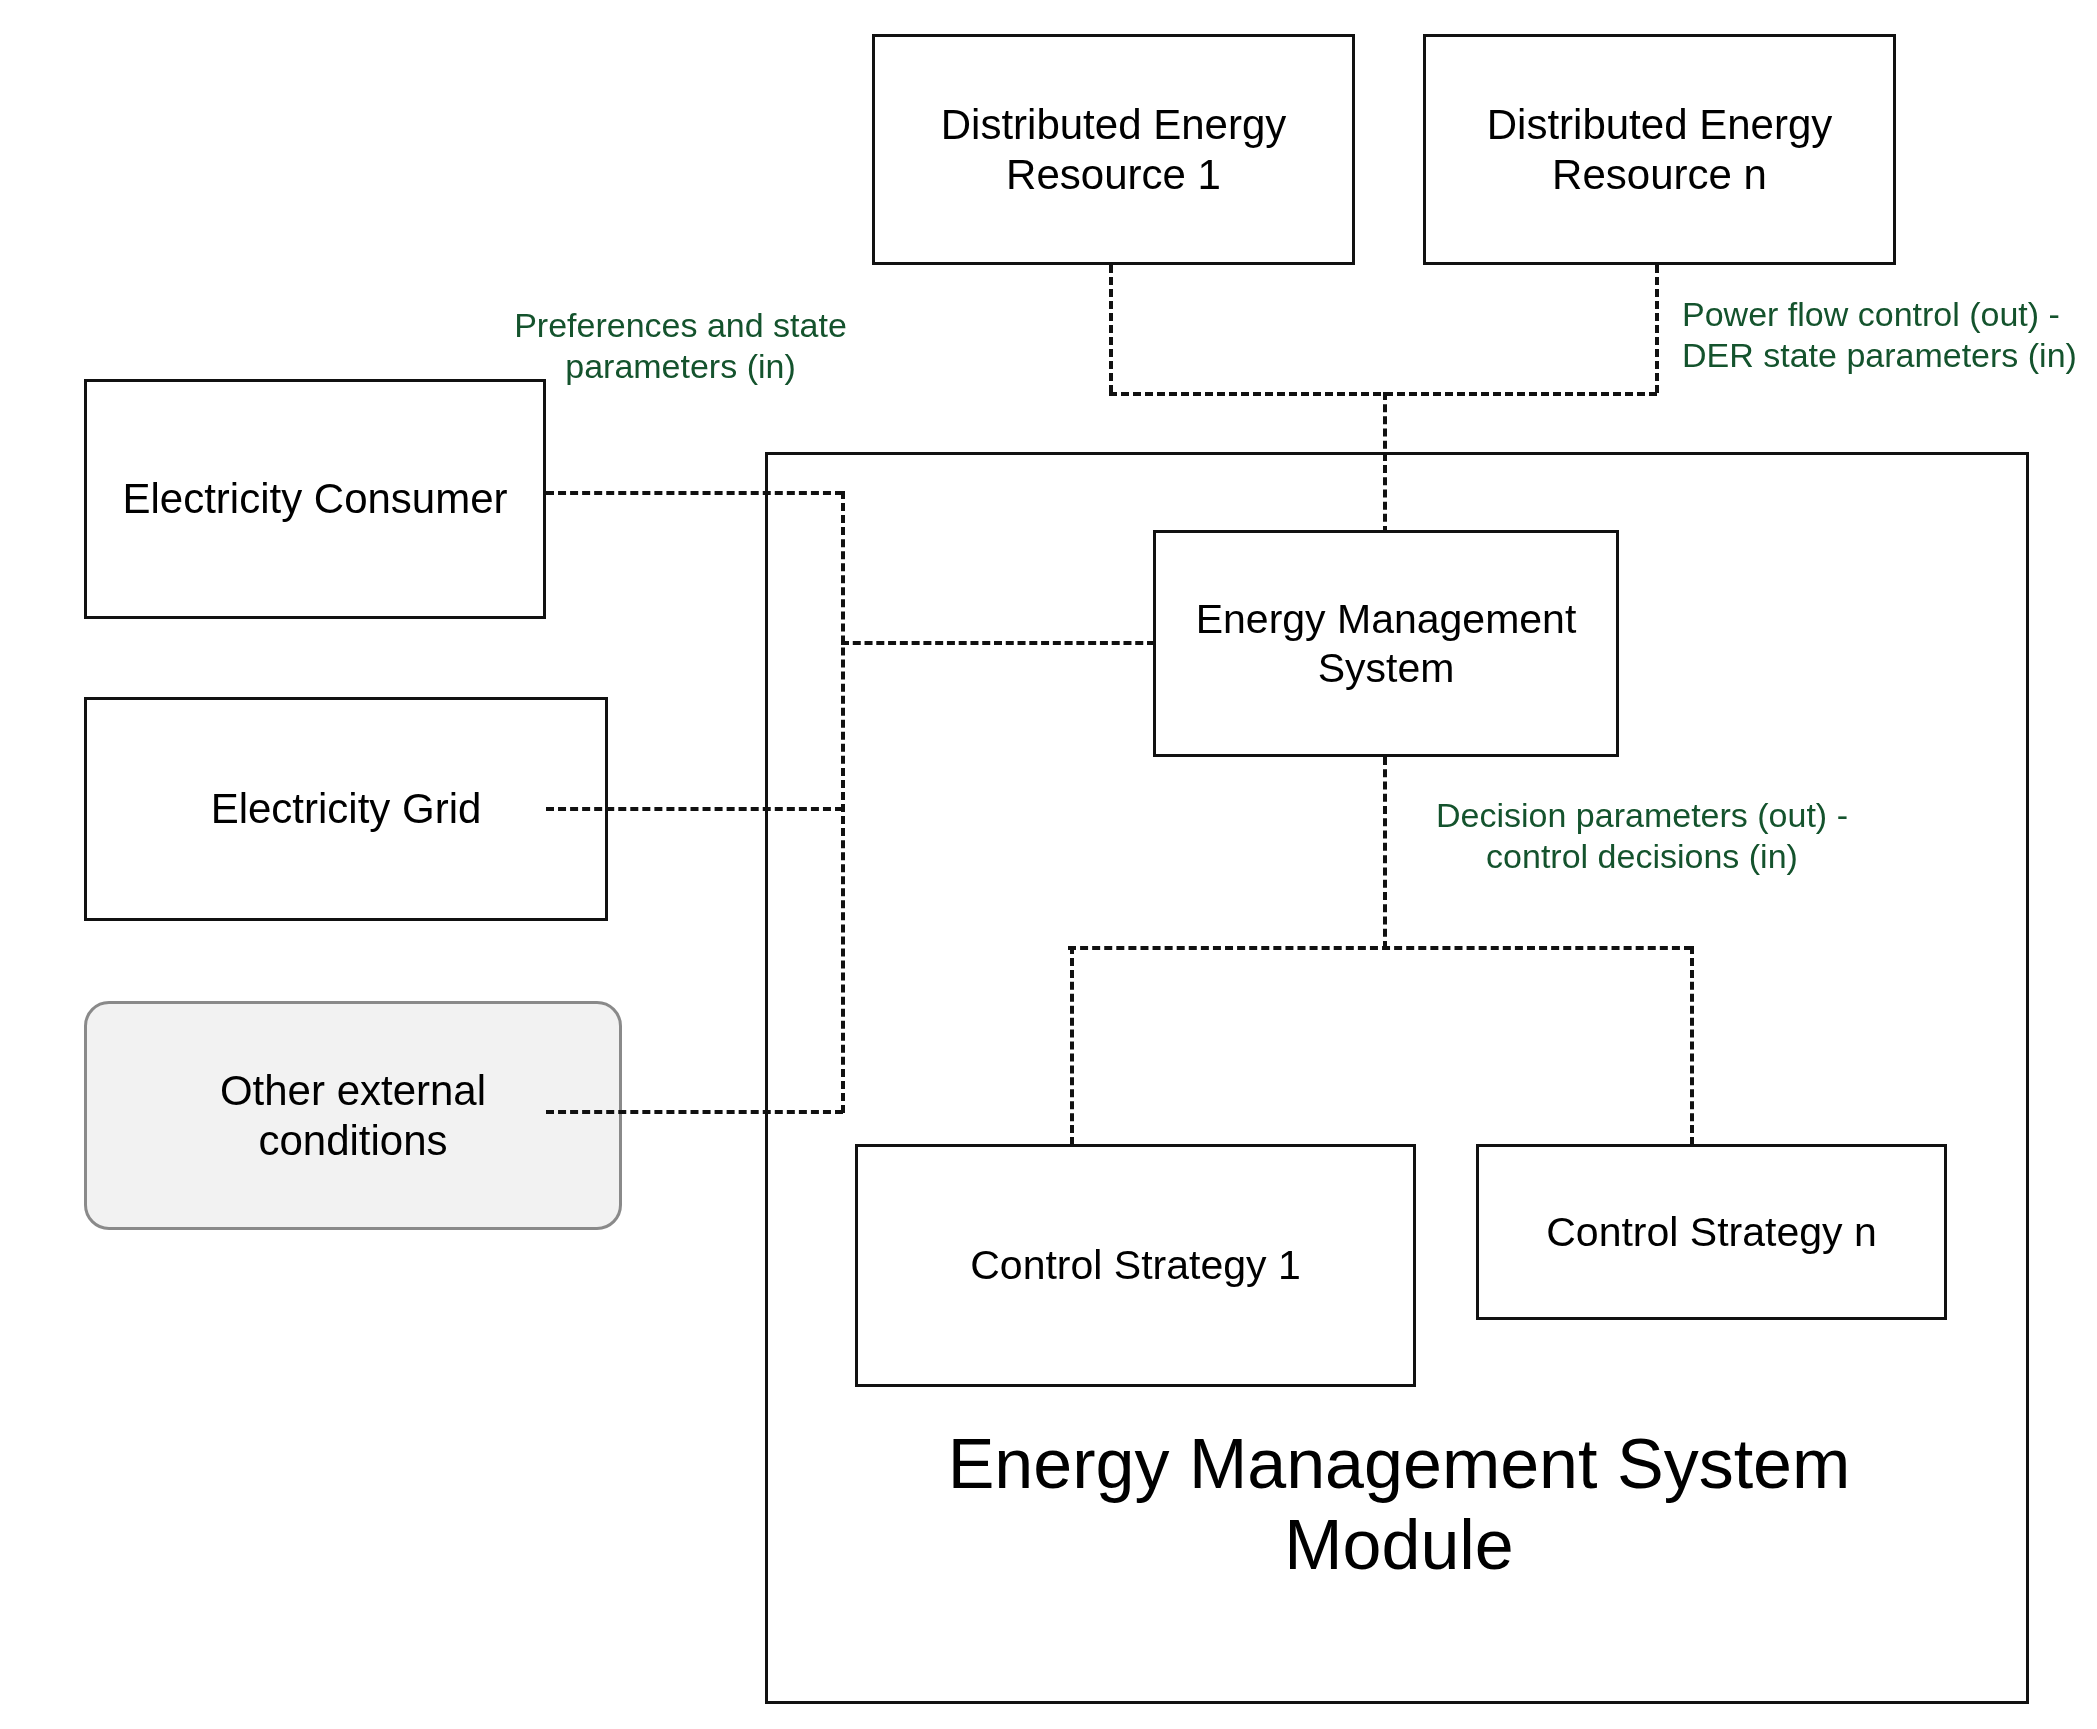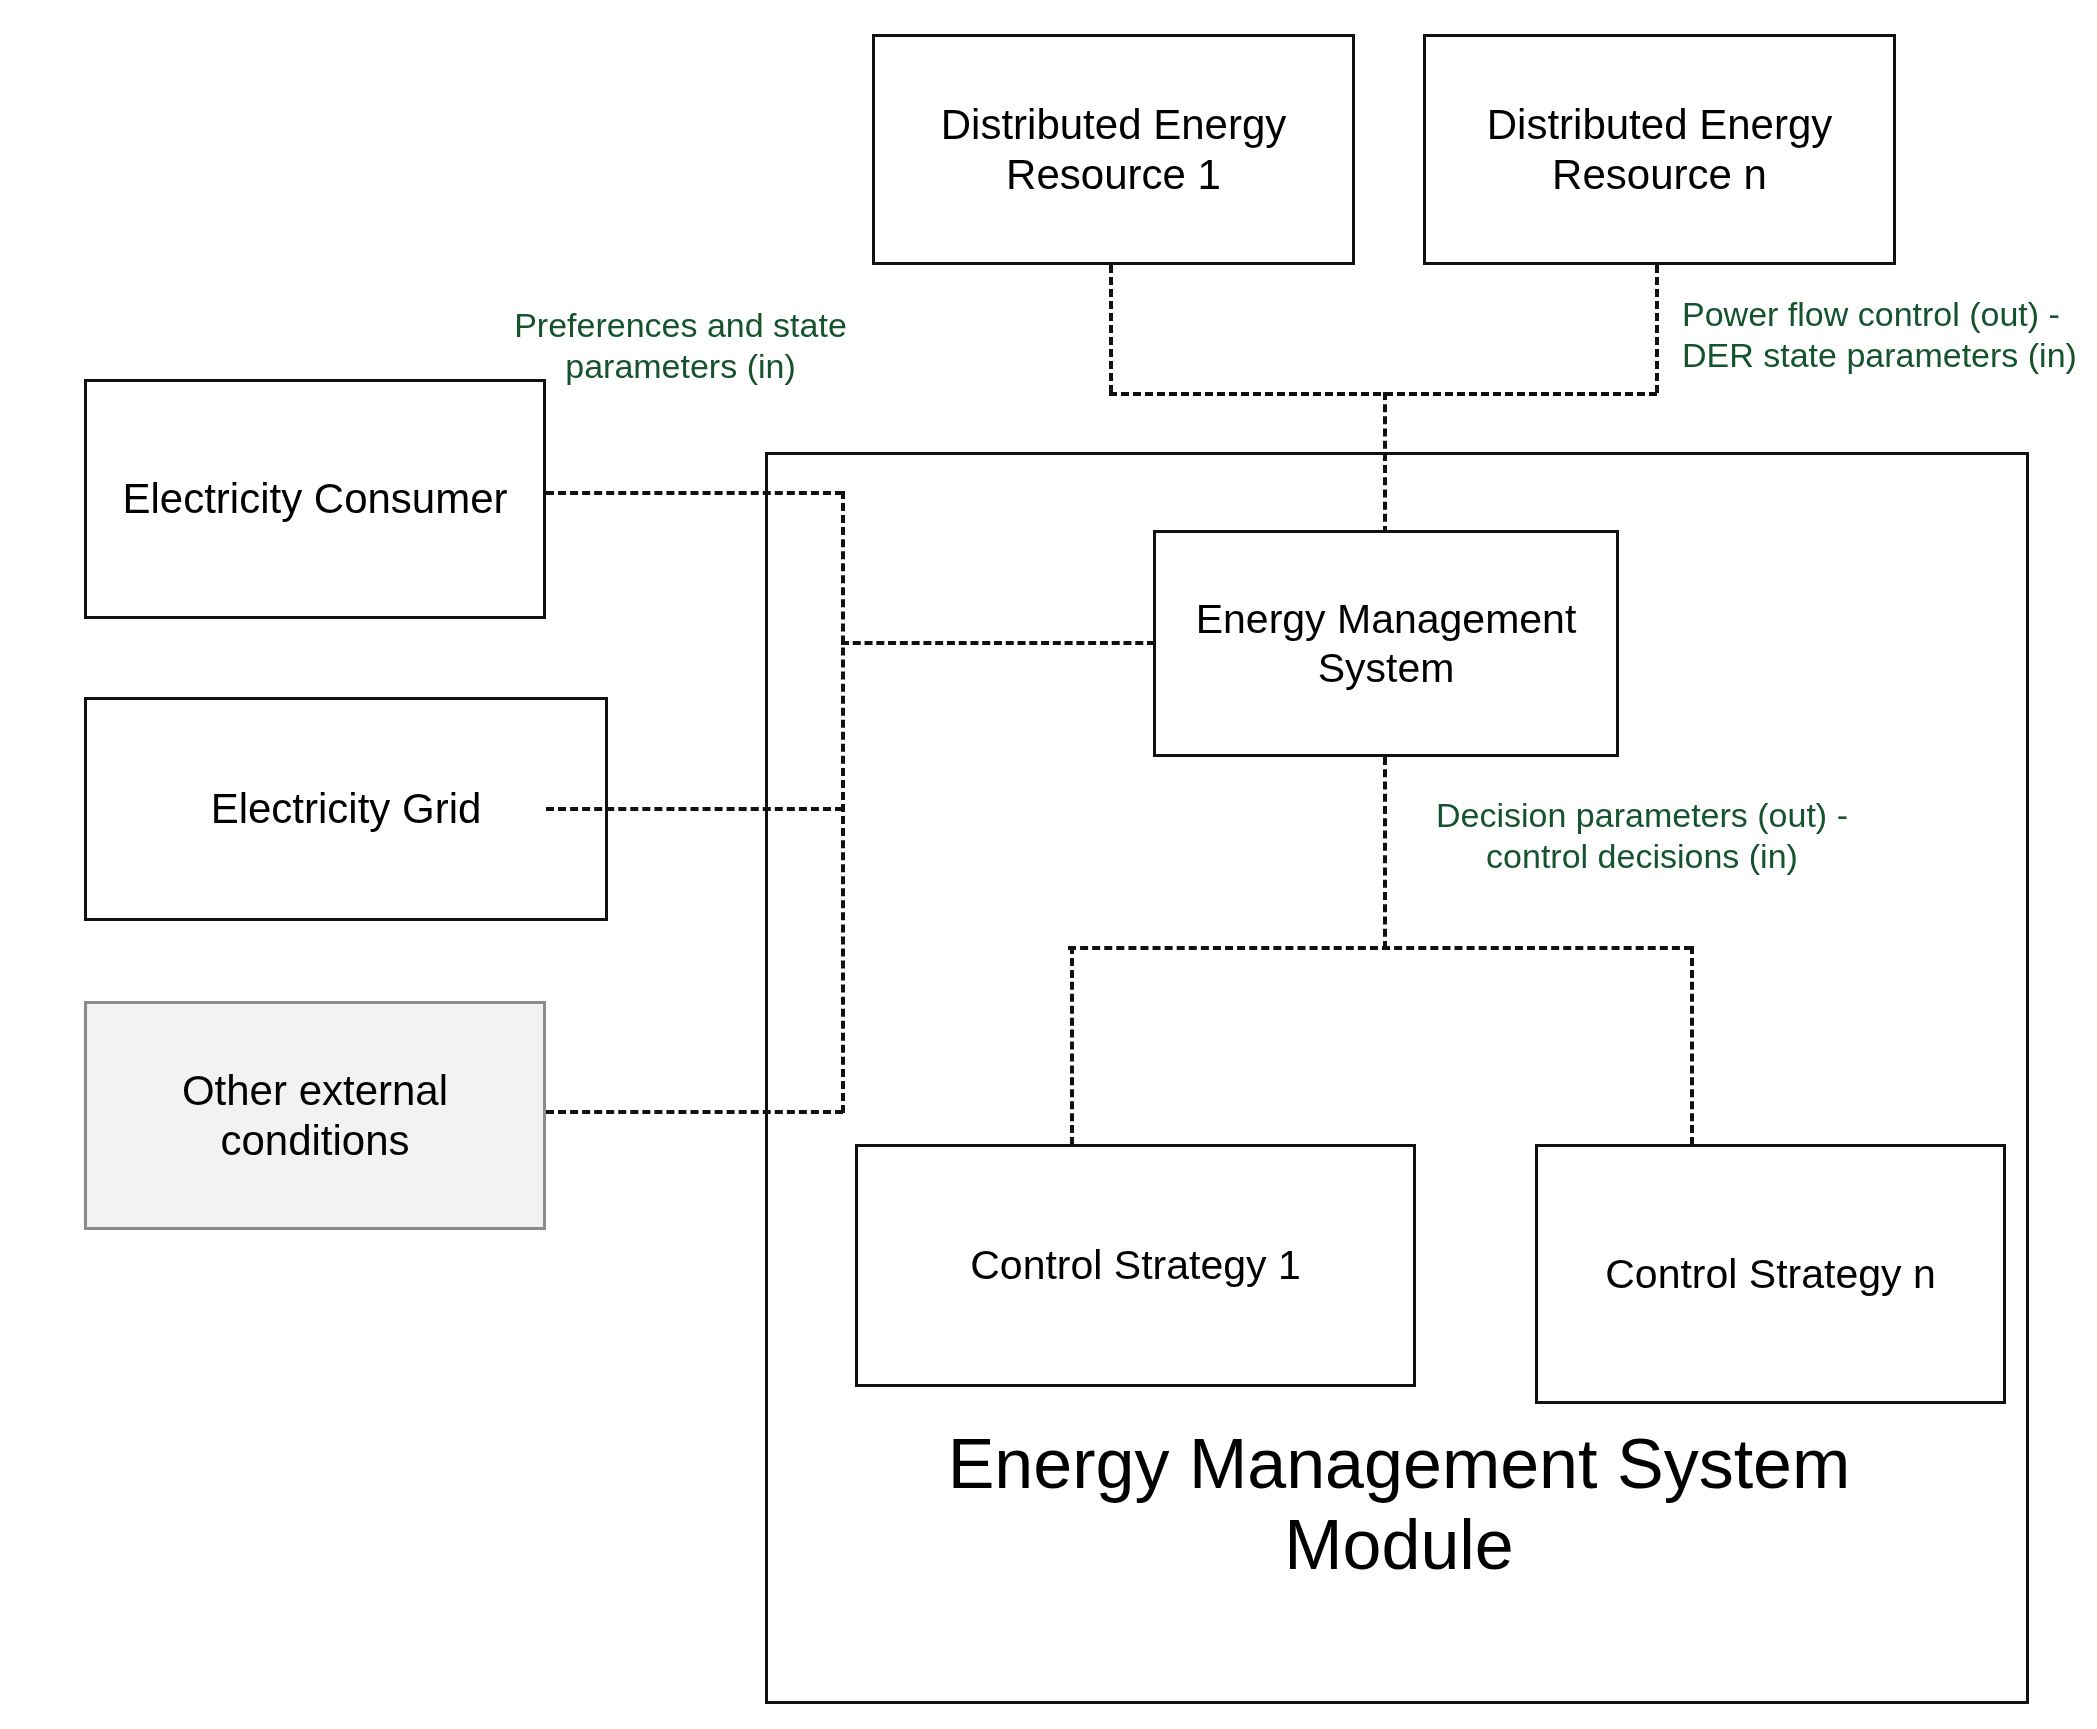--- a/index.html
+++ b/index.html
@@ -48,21 +48,21 @@
   </div>
 
   <div class="box" style="left:52px;top:379px;width:462px;height:240px;font-size:42px;padding:0 16px;">
     <span>Electricity Consumer</span>
   </div>
 
   <div class="box" style="left:52px;top:697px;width:524px;height:224px;font-size:42px;padding:0 16px;">
     <span>Electricity Grid</span>
   </div>
 
-  <div class="box shaded" style="left:52px;top:1001px;width:462px;height:229px;font-size:42px;padding:0 47px;">
+  <div class="box shaded" style="left:52px;top:1001px;width:538px;height:229px;font-size:42px;padding:0 47px;border-radius:25px;">
     <span>Other external conditions</span>
   </div>
 
   <div class="hdash" style="left:514px;top:491px;width:297px;"></div>
   <div class="hdash" style="left:514px;top:807px;width:297px;"></div>
   <div class="hdash" style="left:514px;top:1110px;width:297px;"></div>
 
   <div class="container" style="left:733px;top:452px;width:1264px;height:1252px;"></div>
 
   <div class="vdash" style="left:809px;top:491px;height:622px;"></div>
@@ -81,21 +81,21 @@
 
   <div class="hdash" style="left:1036px;top:946px;width:624px;"></div>
 
   <div class="vdash" style="left:1038px;top:946px;height:199px;"></div>
   <div class="vdash" style="left:1658px;top:946px;height:199px;"></div>
 
   <div class="box" style="left:823px;top:1144px;width:561px;height:243px;font-size:41px;padding:0 16px;">
     <span>Control Strategy 1</span>
   </div>
 
-  <div class="box" style="left:1503px;top:1144px;width:471px;height:260px;font-size:41px;padding:16px 16px;">
+  <div class="box" style="left:1444px;top:1144px;width:471px;height:176px;font-size:41px;padding:16px 16px;">
     <span>Control Strategy n</span>
   </div>
 
   <div class="title" style="left:810px;top:1424px;width:1114px;font-size:70px;">
     <span>Energy Management System Module</span>
   </div>
 
 </div>
 
 

